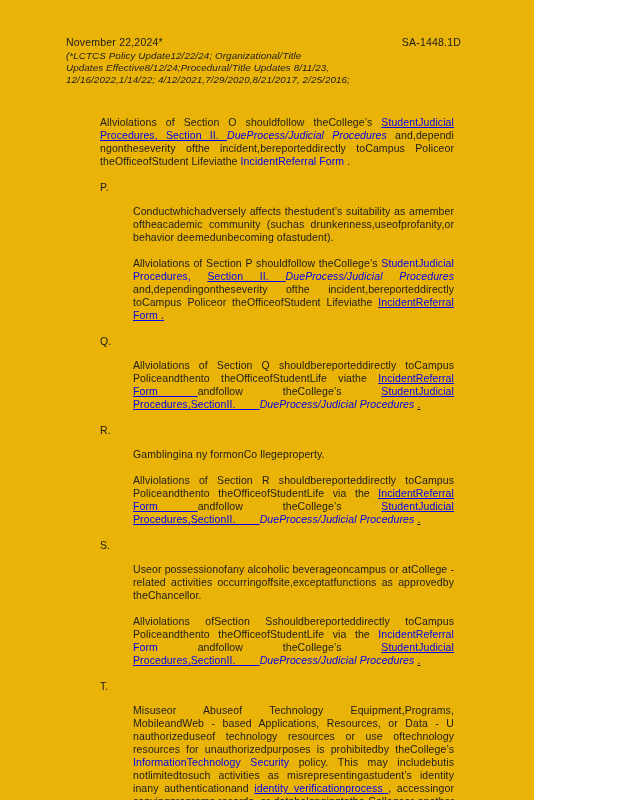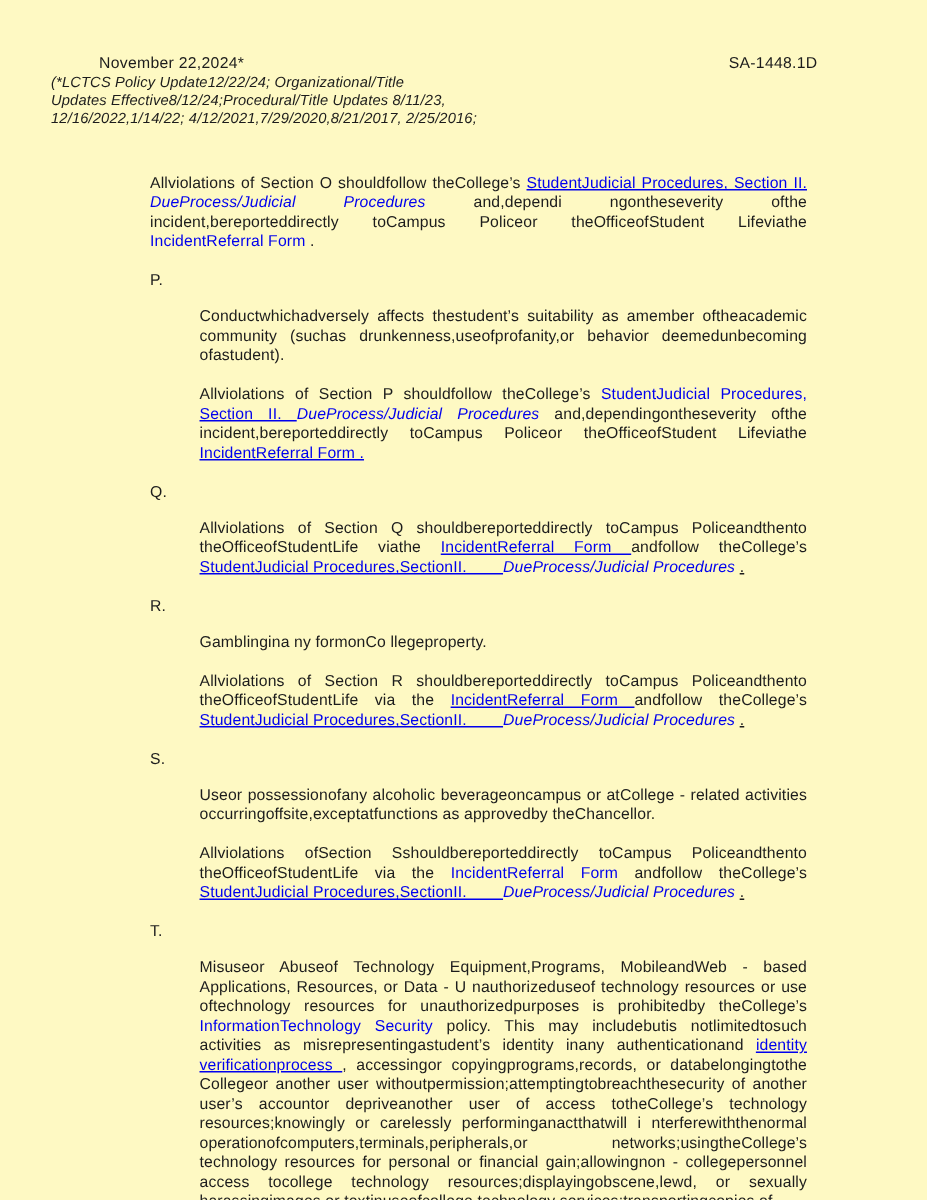--- a/index.html
+++ b/index.html
@@ -1,27 +1,27 @@
 <!DOCTYPE html>
 <html><head>
 <meta charset="utf-8">
 <style>
   html,body{margin:0;padding:0;background:#ffffff;}
   .page{
-    width:618px;height:800px;background:#fef9c3;position:relative;overflow:hidden;
+    width:534px;height:800px;background:#eab308;position:relative;overflow:hidden;
     font-family:"Liberation Sans","DejaVu Sans",sans-serif;color:#1c1c1c;
     -webkit-font-smoothing:antialiased;
   }
   .hdr-row{
     margin:36px 73px 0 66px;
     display:flex;justify-content:space-between;
     font-size:10.5px;line-height:12px;letter-spacing:.2px;
   }
   .note{
-    margin:2px 0 0 34px;
+    margin:2px 0 0 66px;
     font-style:italic;font-size:9.8px;line-height:12px;letter-spacing:.1px;
   }
   .bodytext{
     margin:30px 80px 0 100px;
     font-size:10.5px;line-height:13px;text-align:justify;letter-spacing:.1px;
   }
   .bodytext p{margin:0 0 13px 0;}
   .intro{margin-left:33px;}
   .item{display:flex;}
   .lbl{width:33px;flex:none;}

